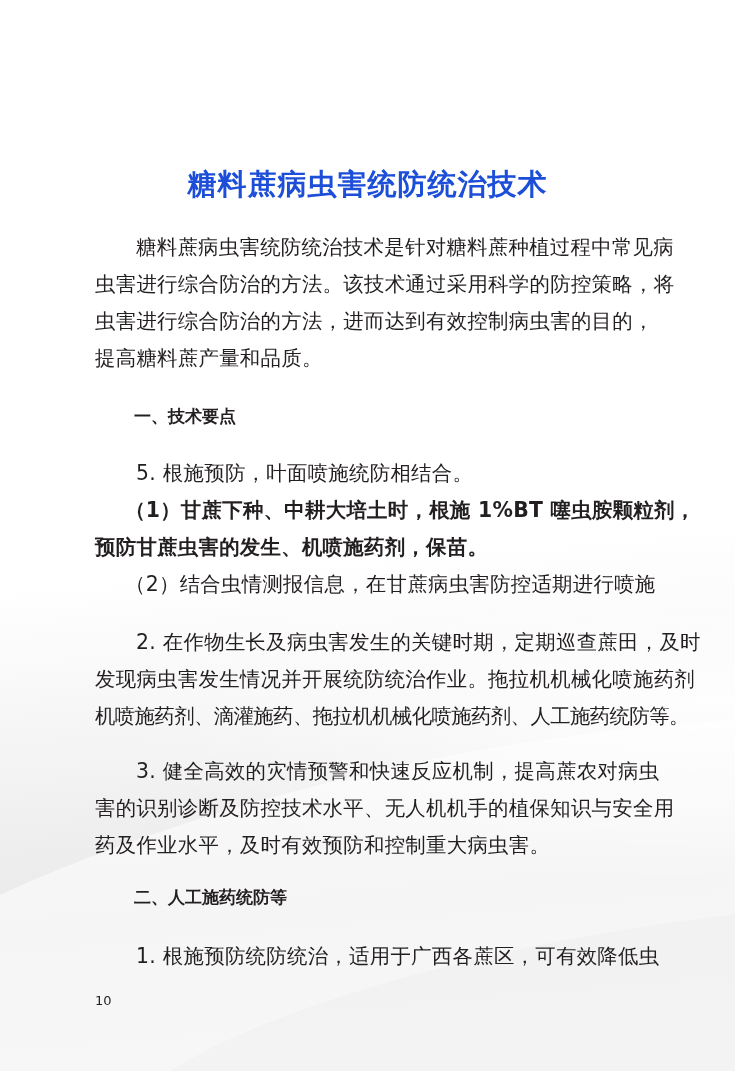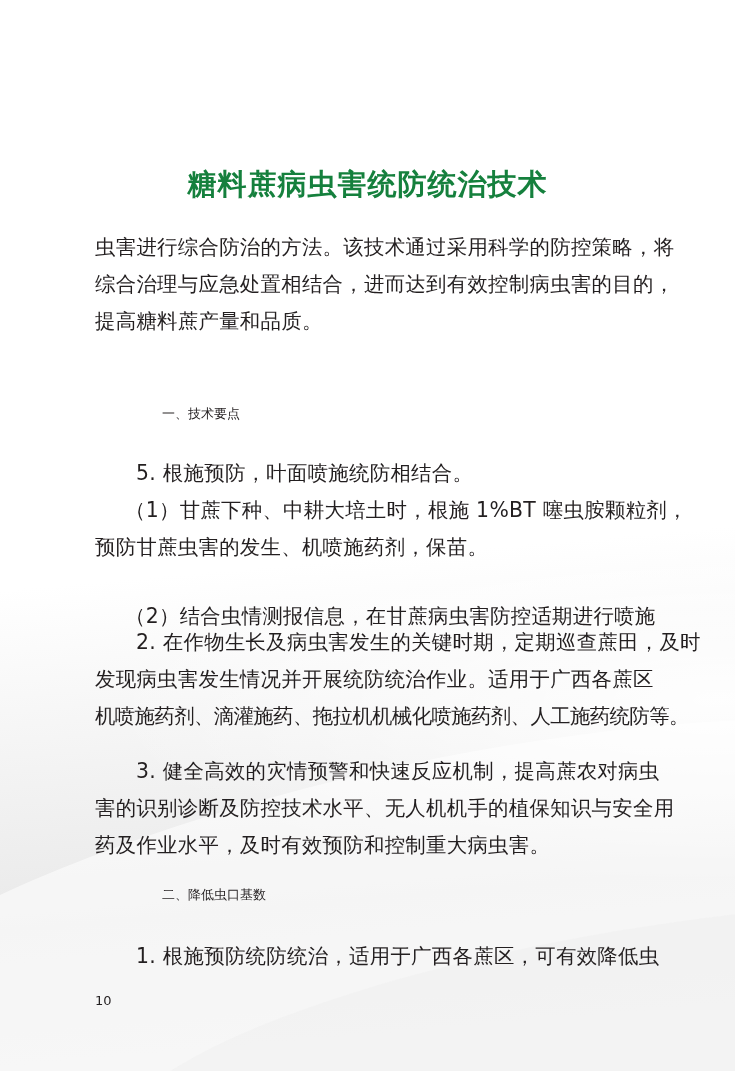--- a/index.html
+++ b/index.html
@@ -18,79 +18,80 @@
     .wave {
       position: absolute; z-index: 0; border-radius: 50%;
       background: rgba(255,255,255,0.55);
     }
     .w1 { width: 1400px; height: 420px; left: -250px; top: 760px; transform: rotate(-12deg); }
     .w2 { width: 1200px; height: 300px; left: 100px; top: 920px; transform: rotate(-8deg); background: rgba(240,240,240,0.6); }
     .page { position: absolute; inset: 0; z-index: 1; }
     .title {
       position: absolute; left: 0; width: 735px; top: 165px;
       text-align: center; font-size: 29px; font-weight: bold; letter-spacing: 1px;
-      color: #15803d;
+      color: #1d4ed8;
     }
     .p {
       position: absolute; left: 95px; width: 545px;
       font-size: 20.4px; line-height: 37px; letter-spacing: 0.3px;
       text-align: justify; text-align-last: left;
     }
     .line { display: block; white-space: nowrap; height: 37px; }
     .indent { padding-left: 41px; }
     .indent-p { padding-left: 30px; }
     .heading {
-      position: absolute; left: 134px; font-size: 13px; font-weight: normal; margin-left: 28px;
+      position: absolute; left: 134px; font-size: 17px; font-weight: bold;
     }
     .pagenum { position: absolute; left: 95px; top: 993px; font-size: 13px; }
   </style>
 </head>
 <body>
 
 <div class="bg"></div>
 <div class="wave w1"></div>
 <div class="wave w2"></div>
 
 <div class="page">
 
   <div class="title">糖料蔗病虫害统防统治技术</div>
 
   <div class="p" style="top:229px;">
+    <span class="line indent">糖料蔗病虫害统防统治技术是针对糖料蔗种植过程中常见病</span>
     <span class="line">虫害进行综合防治的方法。该技术通过采用科学的防控策略，将</span>
-    <span class="line">综合治理与应急处置相结合，进而达到有效控制病虫害的目的，</span>
+    <span class="line">虫害进行综合防治的方法，进而达到有效控制病虫害的目的，</span>
     <span class="line">提高糖料蔗产量和品质。</span>
   </div>
 
   <div class="heading" style="top:405px;">一、技术要点</div>
 
   <div class="p" style="top:455px;">
     <span class="line indent">5. 根施预防，叶面喷施统防相结合。</span>
   </div>
 
-  <div class="p" style="top:492px;">
+  <div class="p" style="top:492px;font-weight:bold;">
     <span class="line indent-p">（1）甘蔗下种、中耕大培土时，根施 1%BT 噻虫胺颗粒剂，</span>
     <span class="line">预防甘蔗虫害的发生、机喷施药剂，保苗。</span>
   </div>
 
-  <div class="p" style="top:566px;margin-top:32px;">
+  <div class="p" style="top:566px;">
     <span class="line indent-p">（2）结合虫情测报信息，在甘蔗病虫害防控适期进行喷施</span>
   </div>
 
   <div class="p" style="top:624px;">
     <span class="line indent">2. 在作物生长及病虫害发生的关键时期，定期巡查蔗田，及时</span>
-    <span class="line">发现病虫害发生情况并开展统防统治作业。适用于广西各蔗区</span>
+    <span class="line">发现病虫害发生情况并开展统防统治作业。拖拉机机械化喷施药剂</span>
     <span class="line" style="letter-spacing:-0.6px;">机喷施药剂、滴灌施药、拖拉机机械化喷施药剂、人工施药统防等。</span>
   </div>
 
   <div class="p" style="top:753px;">
     <span class="line indent">3. 健全高效的灾情预警和快速反应机制，提高蔗农对病虫</span>
     <span class="line">害的识别诊断及防控技术水平、无人机机手的植保知识与安全用</span>
     <span class="line">药及作业水平，及时有效预防和控制重大病虫害。</span>
   </div>
 
-  <div class="heading" style="top:886px;">二、降低虫口基数</div>
+  <div class="heading" style="top:886px;">二、人工施药统防等</div>
 
   <div class="p" style="top:938px;">
     <span class="line indent">1. 根施预防统防统治，适用于广西各蔗区，可有效降低虫</span>
   </div>
 
   <div class="pagenum">10</div>
 </div>
 
 </body></html>

